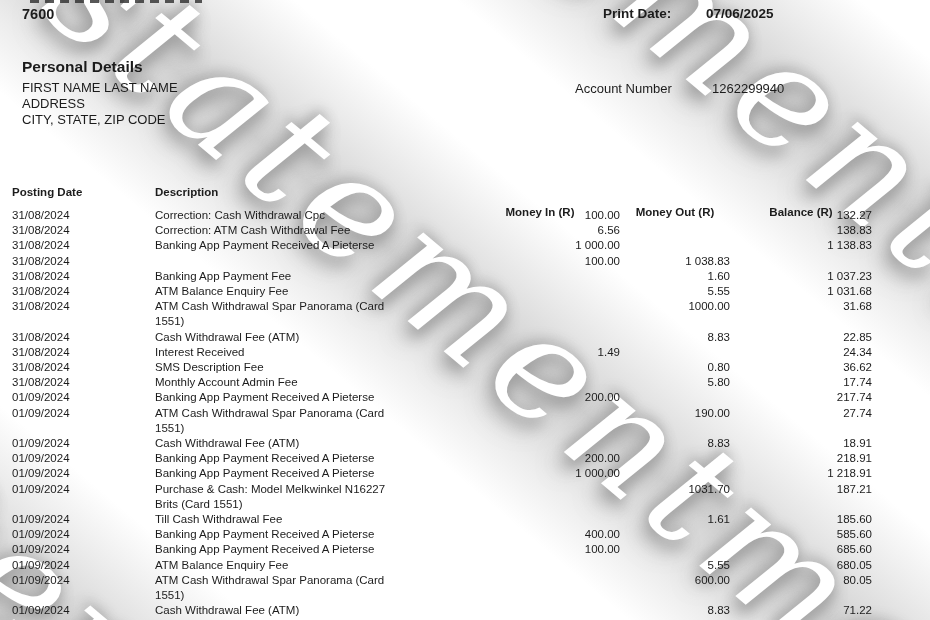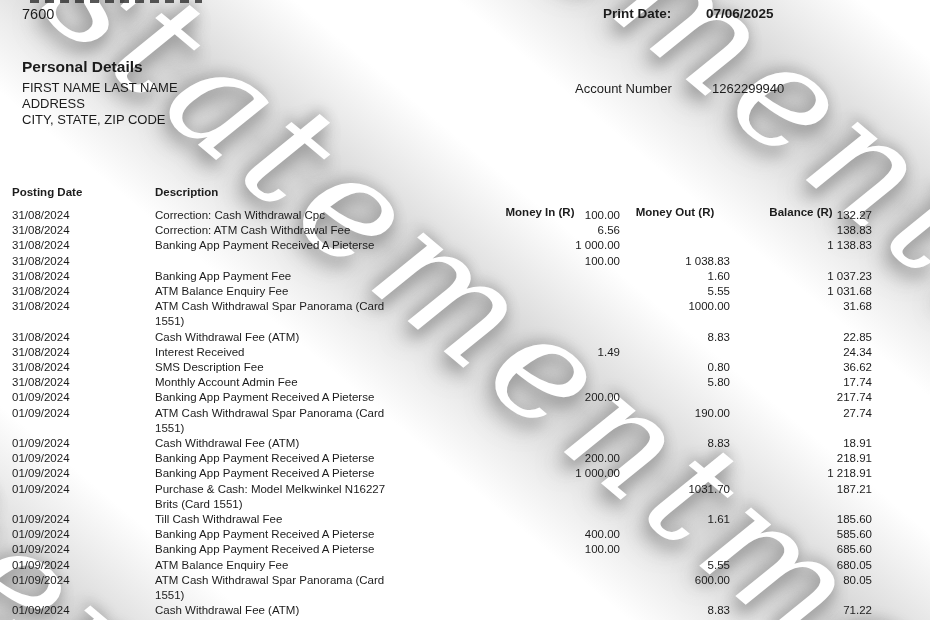--- a/index.html
+++ b/index.html
@@ -29,21 +29,21 @@
   #wm-topright{left:360px;top:-420px;transform:rotate(40deg);}
   #wm-bottomleft{left:-215px;top:225px;transform:rotate(40deg);}
 
   
   .content{position:absolute;inset:0;z-index:1;}
 
   .cropped-top{
     position:absolute;left:30px;top:0;width:172px;height:3px;opacity:.8;
     background:repeating-linear-gradient(90deg,#2e2e2e 0 9px,transparent 9px 15px);
   }
-  .postal{position:absolute;left:22px;top:6px;font-size:14.5px;font-weight:normal;}
+  .postal{position:absolute;left:22px;top:6px;font-size:14.5px;font-weight:bold;}
   .print-date-label{position:absolute;left:603px;top:6px;font-size:13.5px;font-weight:bold;}
   .print-date-value{position:absolute;left:706px;top:6px;font-size:13.5px;font-weight:bold;}
 
   .personal-title{position:absolute;left:22px;top:58px;font-size:15.5px;font-weight:bold;}
   .personal-line{position:absolute;left:22px;font-size:13px;line-height:16px;}
   .p-name{top:80px;}
   .p-address{top:96px;}
   .p-city{top:112px;}
   .acct-label{position:absolute;left:575px;top:81px;font-size:13px;}
   .acct-value{position:absolute;left:712px;top:81px;font-size:13px;}

